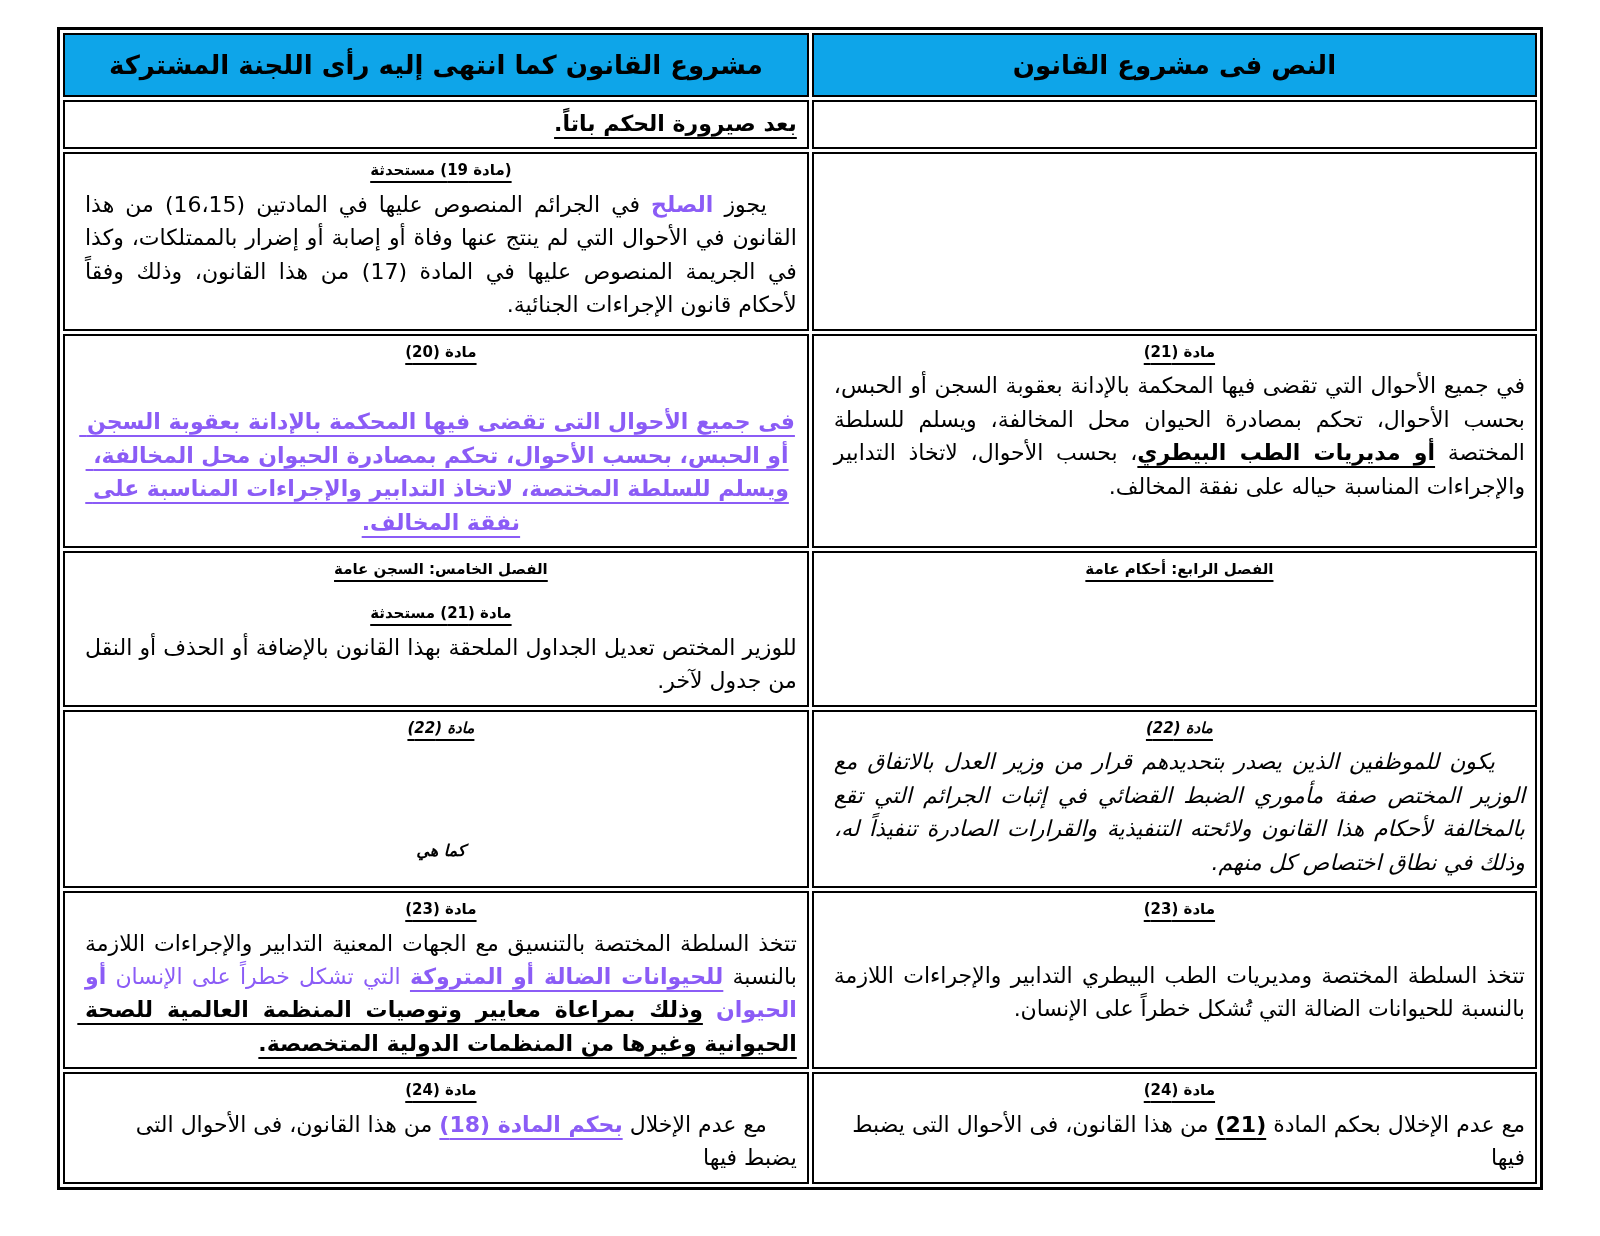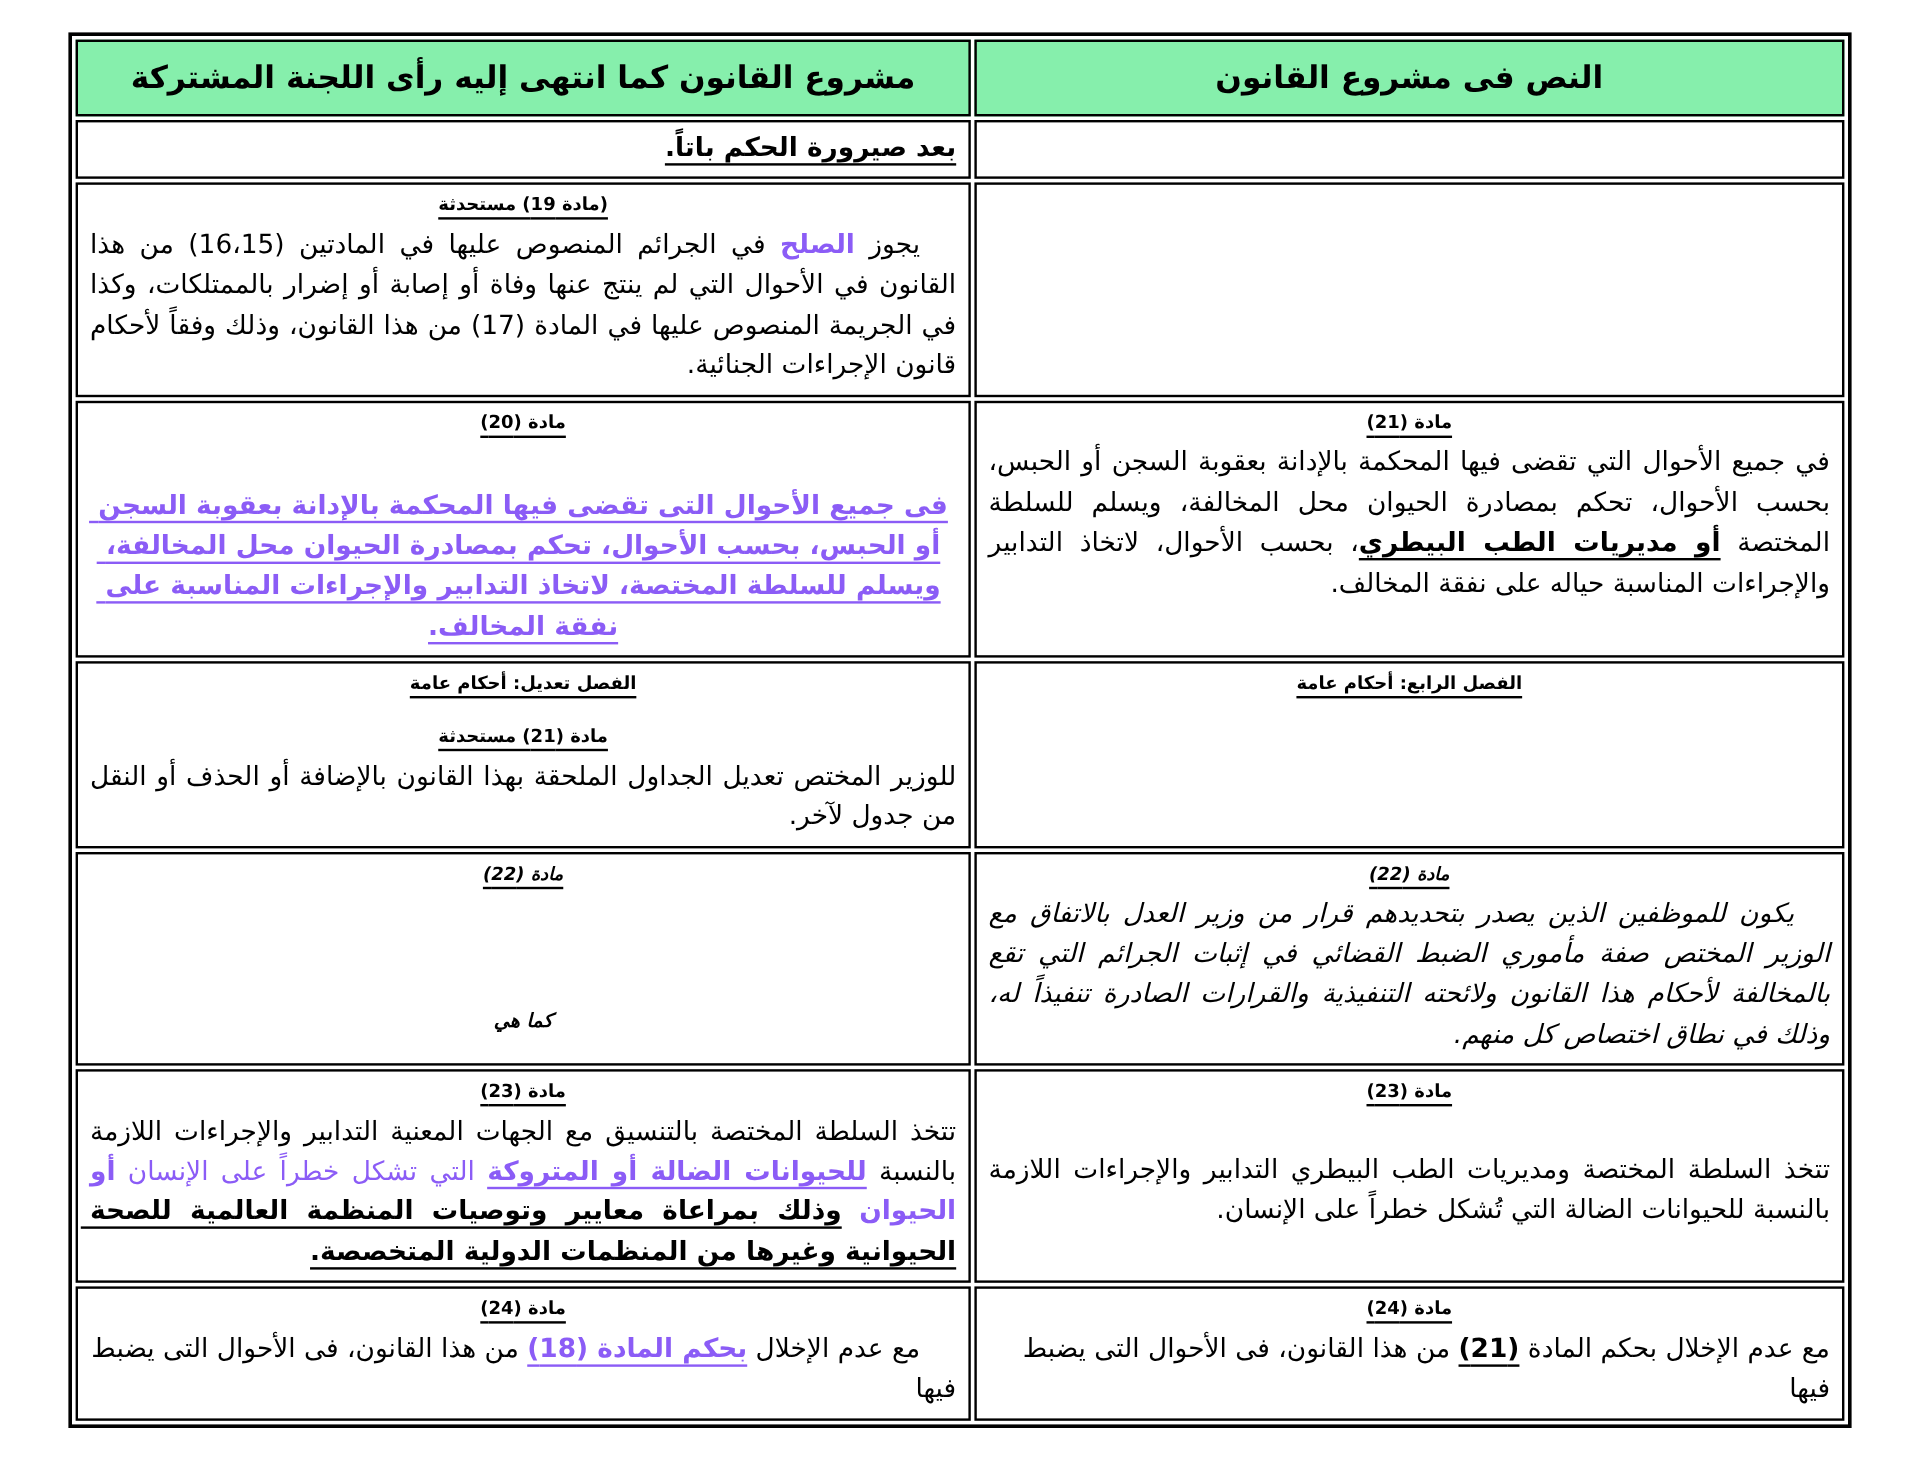--- a/index.html
+++ b/index.html
@@ -21,27 +21,27 @@
     margin:0 57px;
     border-collapse:separate;
     border-spacing:3px;
     border:3px solid #000;
     background:#fff;
     table-layout:fixed;
   }
   td.cell{
     border:2px solid #000;
     vertical-align:top;
-    padding:3px 10px 5px 10px;
+    padding:3px 10px 5px 20px;
     background:#fff;
     box-sizing:border-box;
   }
   td.th{
     border:2px solid #000;
-    background:#86efac;
+    background:#0ea5e9;
     text-align:center;
     vertical-align:middle;
     font-weight:bold;
     font-size:26px;
     height:52px;
     padding:4px 0;
   }
   
   tbody tr:nth-child(2) td{height:30px;}
   tbody tr:nth-child(3) td{height:166px;}
@@ -117,21 +117,21 @@
           <td class="cell">
             <div class="title"><span class="run b u">مادة (20)</span></div>
             <div class="para align-center"><span class="run b u red">فى جميع الأحوال التى تقضى فيها المحكمة بالإدانة بعقوبة السجن أو الحبس، بحسب الأحوال، تحكم بمصادرة الحيوان محل المخالفة، ويسلم للسلطة المختصة، لاتخاذ التدابير والإجراءات المناسبة على نفقة المخالف.</span></div>
           </td>
         </tr>
         <tr>
           <td class="cell">
             <div class="title"><span class="run b u">الفصل الرابع: أحكام عامة</span></div>
           </td>
           <td class="cell">
-            <div class="title"><span class="run b u">الفصل تعديل: أحكام عامة</span></div>
+            <div class="title"><span class="run b u">الفصل الخامس: السجن عامة</span></div>
             <div class="spacer" style="height: 14px;"></div>
             <div class="title"><span class="run b u">مادة (21) مستحدثة</span></div>
             <div class="para align-justify"><span class="run">للوزير المختص تعديل الجداول الملحقة بهذا القانون بالإضافة أو الحذف أو النقل من جدول لآخر.</span></div>
           </td>
         </tr>
         <tr>
           <td class="cell">
             <div class="title"><span class="run b u">مادة (22)</span></div>
             <div class="para align-justify indent"><span class="run">يكون للموظفين الذين يصدر بتحديدهم قرار من وزير العدل بالاتفاق مع الوزير المختص صفة مأموري الضبط القضائي في إثبات الجرائم التي تقع بالمخالفة لأحكام هذا القانون ولائحته التنفيذية والقرارات الصادرة تنفيذاً له، وذلك في نطاق اختصاص كل منهم.</span></div>
           </td>

